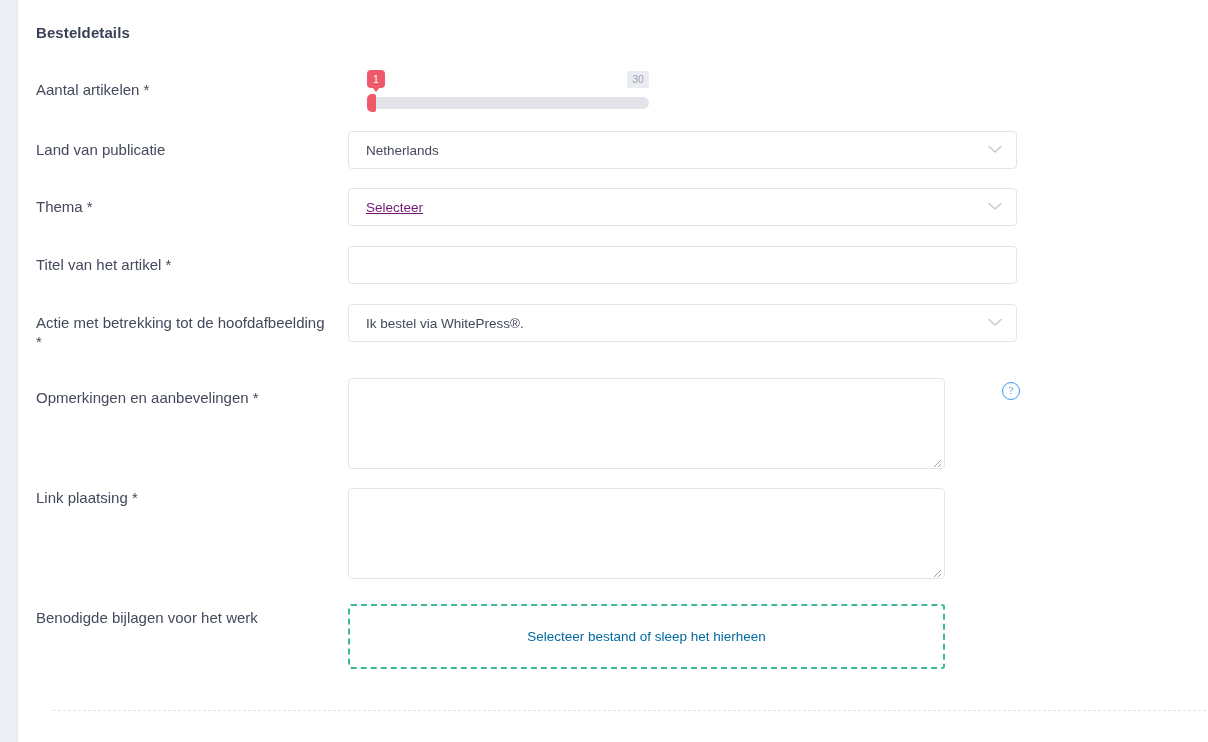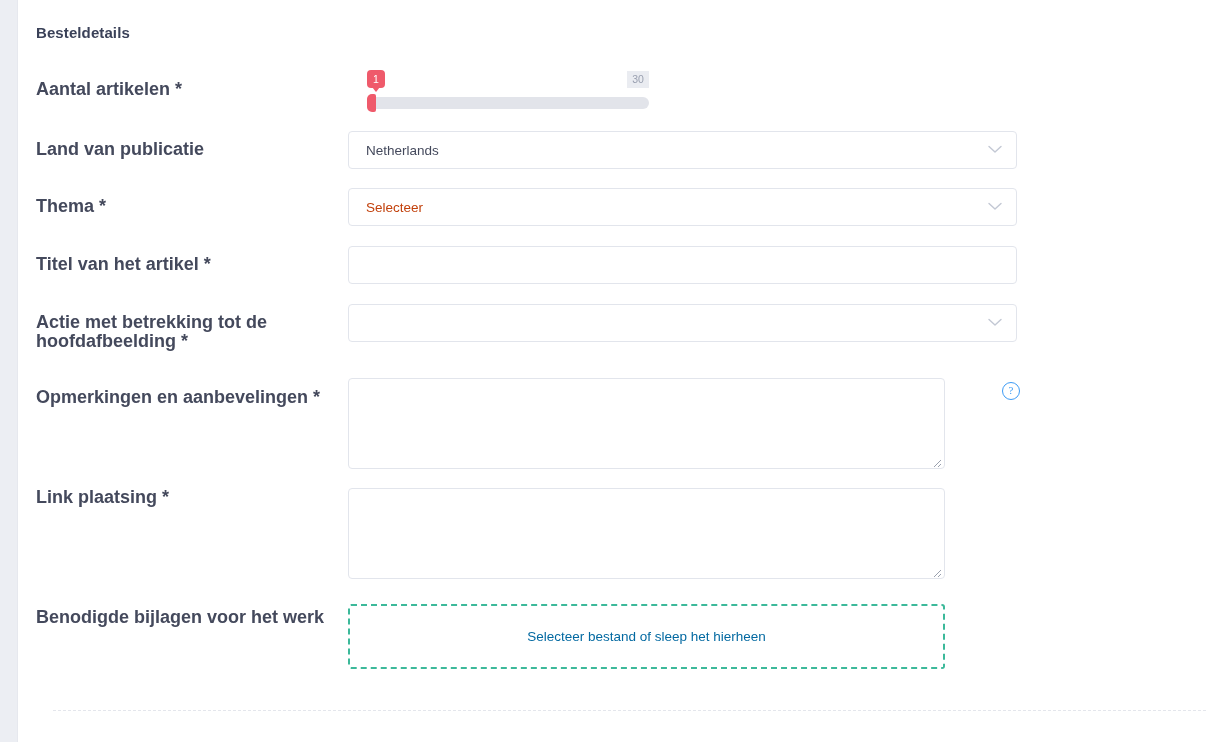--- a/index.html
+++ b/index.html
@@ -48,24 +48,24 @@
   
   .row {
     position: absolute;
     left: 0;
     width: 1190px;
   }
   .label {
     position: absolute;
     left: 18px;
     width: 300px;
-    font-size: 18px;
+    font-size: 15px;
     line-height: 19px;
     color: #44495c;
-    font-weight: bold;
+    font-weight: normal;
   }
 
   .control {
     position: absolute;
     left: 330px;
   }
 
   
   .field {
     width: 669px;
@@ -78,21 +78,21 @@
   .field .value {
     position: absolute;
     left: 17px;
     top: 0;
     height: 38px;
     line-height: 38px;
     font-size: 13.5px;
     color: #44495c;
     white-space: nowrap;
   }
-  .field .value.placeholder { color: #c2410c; }
+  .field .value.placeholder { color: #701a75; text-decoration: underline; }
 
   .chev {
     position: absolute;
     right: 14px;
     top: 13px;
     width: 14px;
     height: 9px;
   }
   .chev svg { display: block; }
 
@@ -284,20 +284,21 @@
       <div class="field">
         <div class="value"></div>
       </div>
     </div>
   </div>
 
   <div class="row" style="top:304px;">
     <div class="label" style="top:9px; width:290px;">Actie met betrekking tot de hoofdafbeelding *</div>
     <div class="control">
       <div class="field">
+        <div class="value">Ik bestel via WhitePress®.</div>
         <span class="chev">
           <svg width="14" height="9" viewBox="0 0 14 9">
             <path d="M1 1.5 L7 7 L13 1.5" fill="none" stroke="#c3c8d4" stroke-width="1.4" stroke-linecap="round" stroke-linejoin="round"></path>
           </svg>
         </span>
       </div>
     </div>
   </div>
 
   <div class="row" style="top:378px;">

